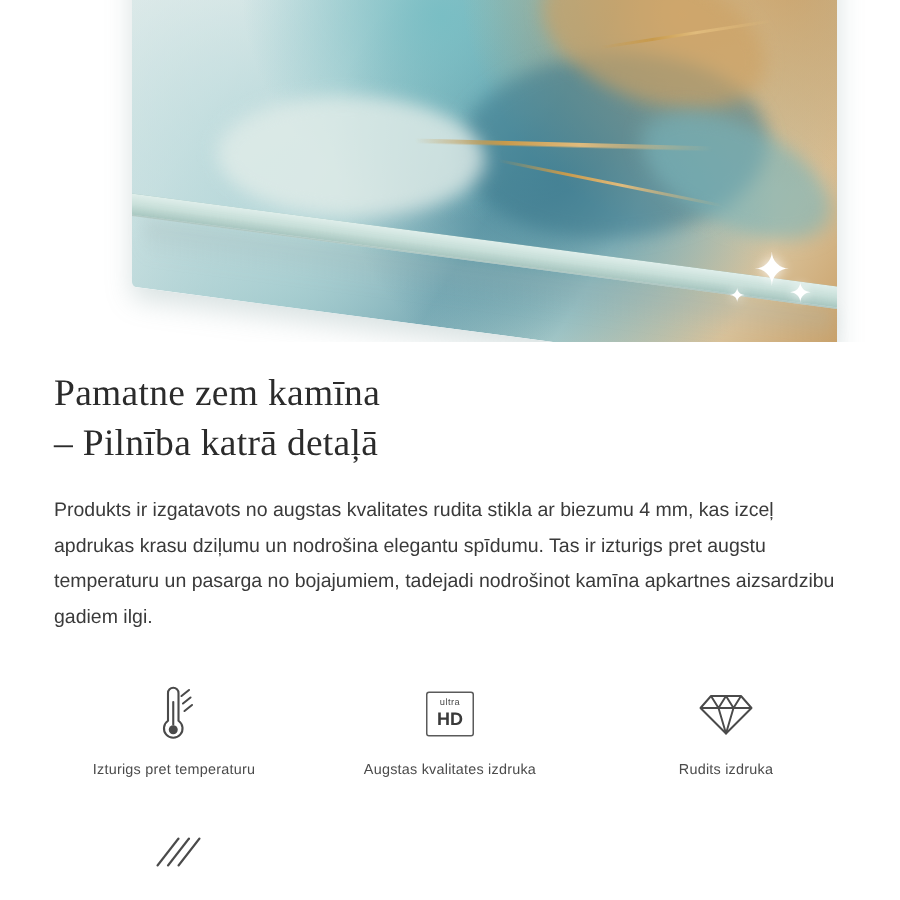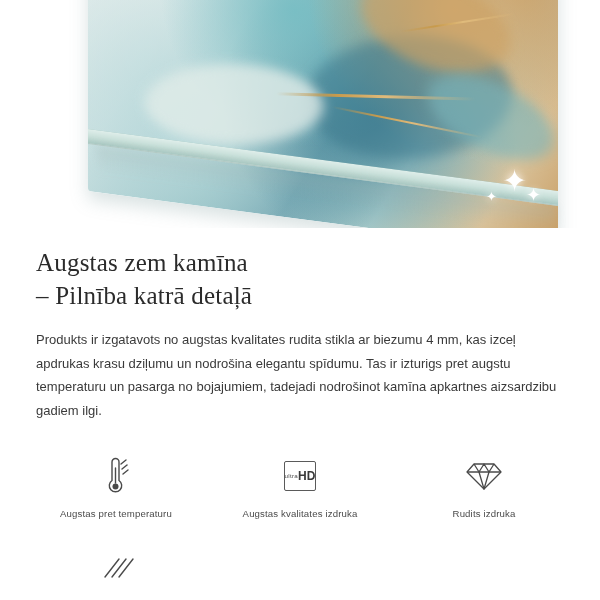--- a/index.html
+++ b/index.html
@@ -140,20 +140,21 @@
     font-size: 9.6px;
     color: #4b4b4b;
     letter-spacing: 0.15px;
   }
   .hd-box {
     width: 30px;
     height: 28px;
     border: 1.4px solid #5a5a5a;
     border-radius: 2px;
     display: flex;
+    flex-direction: column;
     align-items: center;
     justify-content: center;
     line-height: 1;
   }
   .hd-box .u { font-size: 6.2px; letter-spacing: 0.3px; color: #4a4a4a; }
   .hd-box .h { font-size: 12px; font-weight: bold; color: #3a3a3a; margin-top: 1px; }
 </style>
 </head>
 <body>
 
@@ -169,40 +170,40 @@
   </div>
   <div class="hero-edge"></div>
   <div class="hero-shadow"></div>
   <span class="sparkle sp1">✦</span>
   <span class="sparkle sp2">✦</span>
   <span class="sparkle sp3">✦</span>
 </div>
 
 <div class="content">
   <h1 class="headline">
-    <span class="l1">Augstas zem kamīna</span>
+    <span class="l1">Pamatne zem kamīna</span>
     <span class="l2">– Pilnība katrā detaļā</span>
   </h1>
   <p class="body-copy">Produkts ir izgatavots no augstas kvalitates rudita stikla ar biezumu 4 mm, kas izceļ apdrukas krasu dziļumu un nodrošina elegantu spīdumu. Tas ir izturigs pret augstu temperaturu un pasarga no bojajumiem, tadejadi nodrošinot kamīna apkartnes aizsardzibu gadiem ilgi.</p>
 </div>
 
 <div class="features">
 
   <div class="feature">
     <div class="feature-icon">
       <svg width="34" height="40" viewBox="0 0 34 40" fill="none" stroke="#4a4a4a" stroke-width="1.4" stroke-linecap="round">
         <path d="M13 6a3.5 3.5 0 0 1 7 0v18.5a6.2 6.2 0 1 1-7 0V6z"></path>
         <line x1="16.5" y1="12" x2="16.5" y2="27"></line>
         <circle cx="16.5" cy="30.5" r="3" fill="#4a4a4a" stroke="none"></circle>
         <line x1="22" y1="8" x2="27" y2="4"></line>
         <line x1="23" y1="13" x2="28" y2="9"></line>
         <line x1="24" y1="18" x2="29" y2="14"></line>
       </svg>
     </div>
-    <div class="feature-label">Augstas pret temperaturu</div>
+    <div class="feature-label">Izturigs pret temperaturu</div>
   </div>
 
   <div class="feature">
     <div class="feature-icon">
       <div class="hd-box">
         <span class="u">ultra</span>
         <span class="h">HD</span>
       </div>
     </div>
     <div class="feature-label">Augstas kvalitates izdruka</div>

